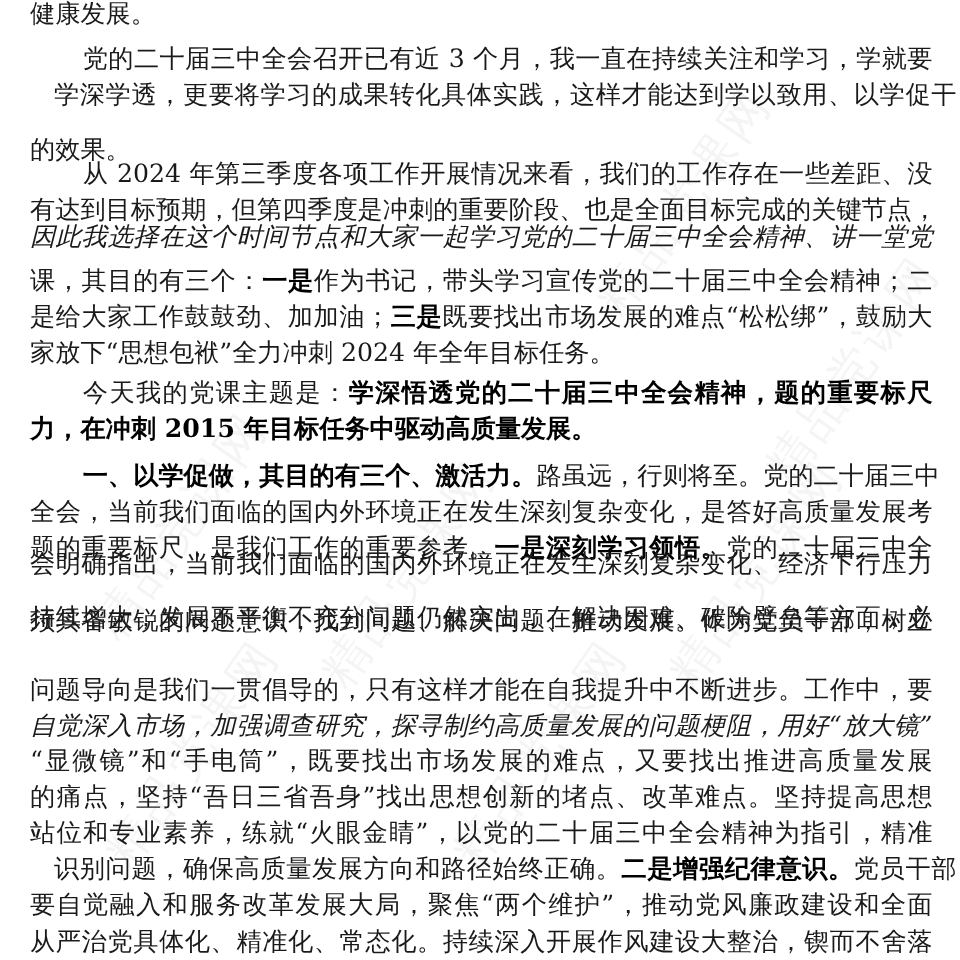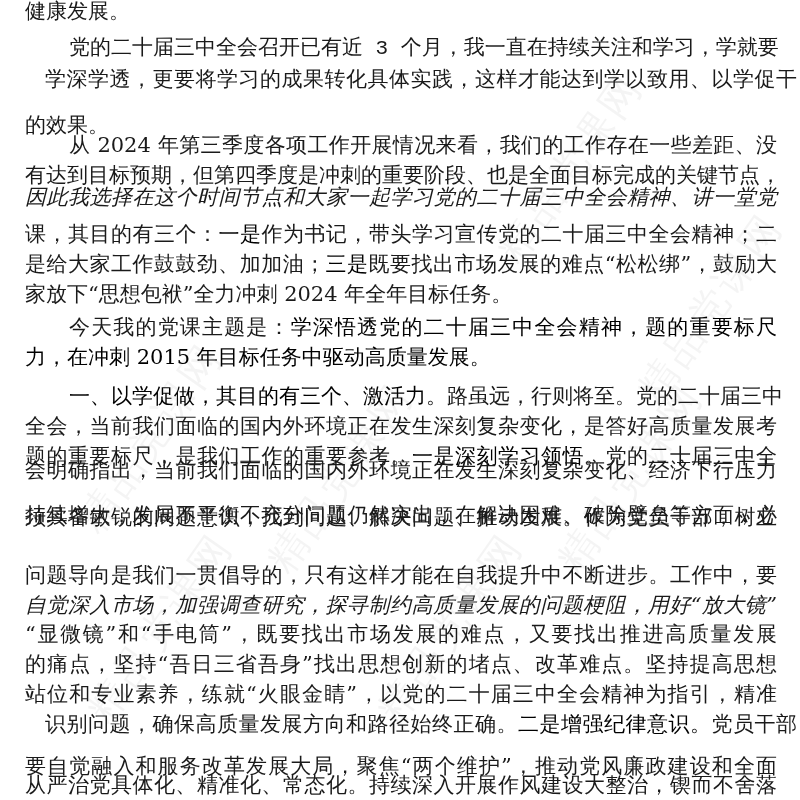--- a/index.html
+++ b/index.html
@@ -12,21 +12,21 @@
   .page { position: absolute; left: 0; top: 0; width: 800px; height: 800px; }
   .line {
     position: absolute; left: 25px; width: 752px;
     height: 30px; line-height: 30px;
     font-size: 21px; white-space: nowrap;
     text-align: justify; text-align-last: justify;
     letter-spacing: 0;
   }
   .line.last { text-align-last: left; }
   .line.indent { left: 69px; width: 708px; }
-  .b { font-weight: normal; color: #000; }
+  .b { font-weight: bold; color: #000; }
   .watermark {
     position: absolute; font-size: 40px; color: rgba(0,0,0,0.045);
     transform: rotate(-55deg); white-space: nowrap; pointer-events: none;
     font-family: "DejaVu Sans", sans-serif; letter-spacing: 4px;
   }
 </style>
 </head>
 <body>
 
 <div class="page">
@@ -37,21 +37,21 @@
       <div class="watermark" style="left: 520px; top: 450px;">精品党课网</div>
       <div class="watermark" style="left: 50px; top: 600px;">精品党课网</div>
       <div class="watermark" style="left: 340px; top: 600px;">精品党课网</div>
       <div class="watermark" style="left: 600px; top: 280px;">精品党课网</div>
     </div>
   <div id="content">
       <div>
         <div class="line last" style="top: -4px;"><span>健康发展。</span></div>
       </div>
       <div>
-        <div class="line indent" style="top: 34px; font-family: Liberation Mono, monospace;"><span>党的二十届三中全会召开已有近 3 个月，我一直在持续关注和学习，学就要</span></div>
+        <div class="line indent" style="top: 34px;"><span>党的二十届三中全会召开已有近 3 个月，我一直在持续关注和学习，学就要</span></div>
         <div class="line" style="top: 63.8px; margin-left: 20px;"><span>学深学透，更要将学习的成果转化具体实践，这样才能达到学以致用、以学促干</span></div>
         <div class="line last" style="top: 110px;"><span>的效果。</span></div>
       </div>
       <div>
         <div class="line indent" style="top: 130px;"><span>从 2024 年第三季度各项工作开展情况来看，我们的工作存在一些差距、没</span></div>
         <div class="line" style="top: 159.8px;"><span>有达到目标预期，但第四季度是冲刺的重要阶段、也是全面目标完成的关键节点，</span></div>
         <div class="line" style="top: 182px; font-style: italic;"><span>因此我选择在这个时间节点和大家一起学习党的二十届三中全会精神、讲一堂党</span></div>
         <div class="line" style="top: 219.4px;"><span>课，其目的有三个：</span><span class="b">一是</span><span>作为书记，带头学习宣传党的二十届三中全会精神；二</span></div>
         <div class="line" style="top: 249.2px;"><span>是给大家工作鼓鼓劲、加加油；</span><span class="b">三是</span><span>既要找出市场发展的难点“松松绑”，鼓励大</span></div>
         <div class="line last" style="top: 279px;"><span>家放下“思想包袱”全力冲刺 2024 年全年目标任务。</span></div>
@@ -66,18 +66,18 @@
         <div class="line" style="top: 440.6px;"><span>题的重要标尺，是我们工作的重要参考。</span><span class="b">一是深刻学习领悟。</span><span>党的二十届三中全</span></div>
         <div class="line" style="top: 455px;"><span>会明确指出，当前我们面临的国内外环境正在发生深刻复杂变化、经济下行压力</span></div>
         <div class="line" style="top: 500.2px;"><span>持续增大，发展不平衡不充分问题仍然突出，在解决困难、破除壁垒等方面，必</span></div>
         <div class="line" style="top: 502px;"><span>须具备敏锐的问题意识，找到问题、解决问题、推动发展。作为党员干部，树立</span></div>
         <div class="line" style="top: 559.8px;"><span>问题导向是我们一贯倡导的，只有这样才能在自我提升中不断进步。工作中，要</span></div>
         <div class="line" style="top: 589.6px; font-style: italic;"><span>自觉深入市场，加强调查研究，探寻制约高质量发展的问题梗阻，用好“放大镜”</span></div>
         <div class="line" style="top: 619.4px;"><span>“显微镜”和“手电筒”，既要找出市场发展的难点，又要找出推进高质量发展</span></div>
         <div class="line" style="top: 649.2px;"><span>的痛点，坚持“吾日三省吾身”找出思想创新的堵点、改革难点。坚持提高思想</span></div>
         <div class="line" style="top: 679px;"><span>站位和专业素养，练就“火眼金睛”，以党的二十届三中全会精神为指引，精准</span></div>
         <div class="line" style="top: 708.8px; margin-left: 20px;"><span>识别问题，确保高质量发展方向和路径始终正确。</span><span class="b">二是增强纪律意识。</span><span>党员干部</span></div>
-        <div class="line" style="top: 738.6px; margin-top: 12px;"><span>要自觉融入和服务改革发展大局，聚焦“两个维护”，推动党风廉政建设和全面</span></div>
+        <div class="line" style="top: 738.6px;"><span>要自觉融入和服务改革发展大局，聚焦“两个维护”，推动党风廉政建设和全面</span></div>
         <div class="line" style="top: 770px;"><span>从严治党具体化、精准化、常态化。持续深入开展作风建设大整治，锲而不舍落</span></div>
         <div class="line" style="top: 798.2px;"></div>
       </div>
     </div>
 </div>
 
 </body></html>

